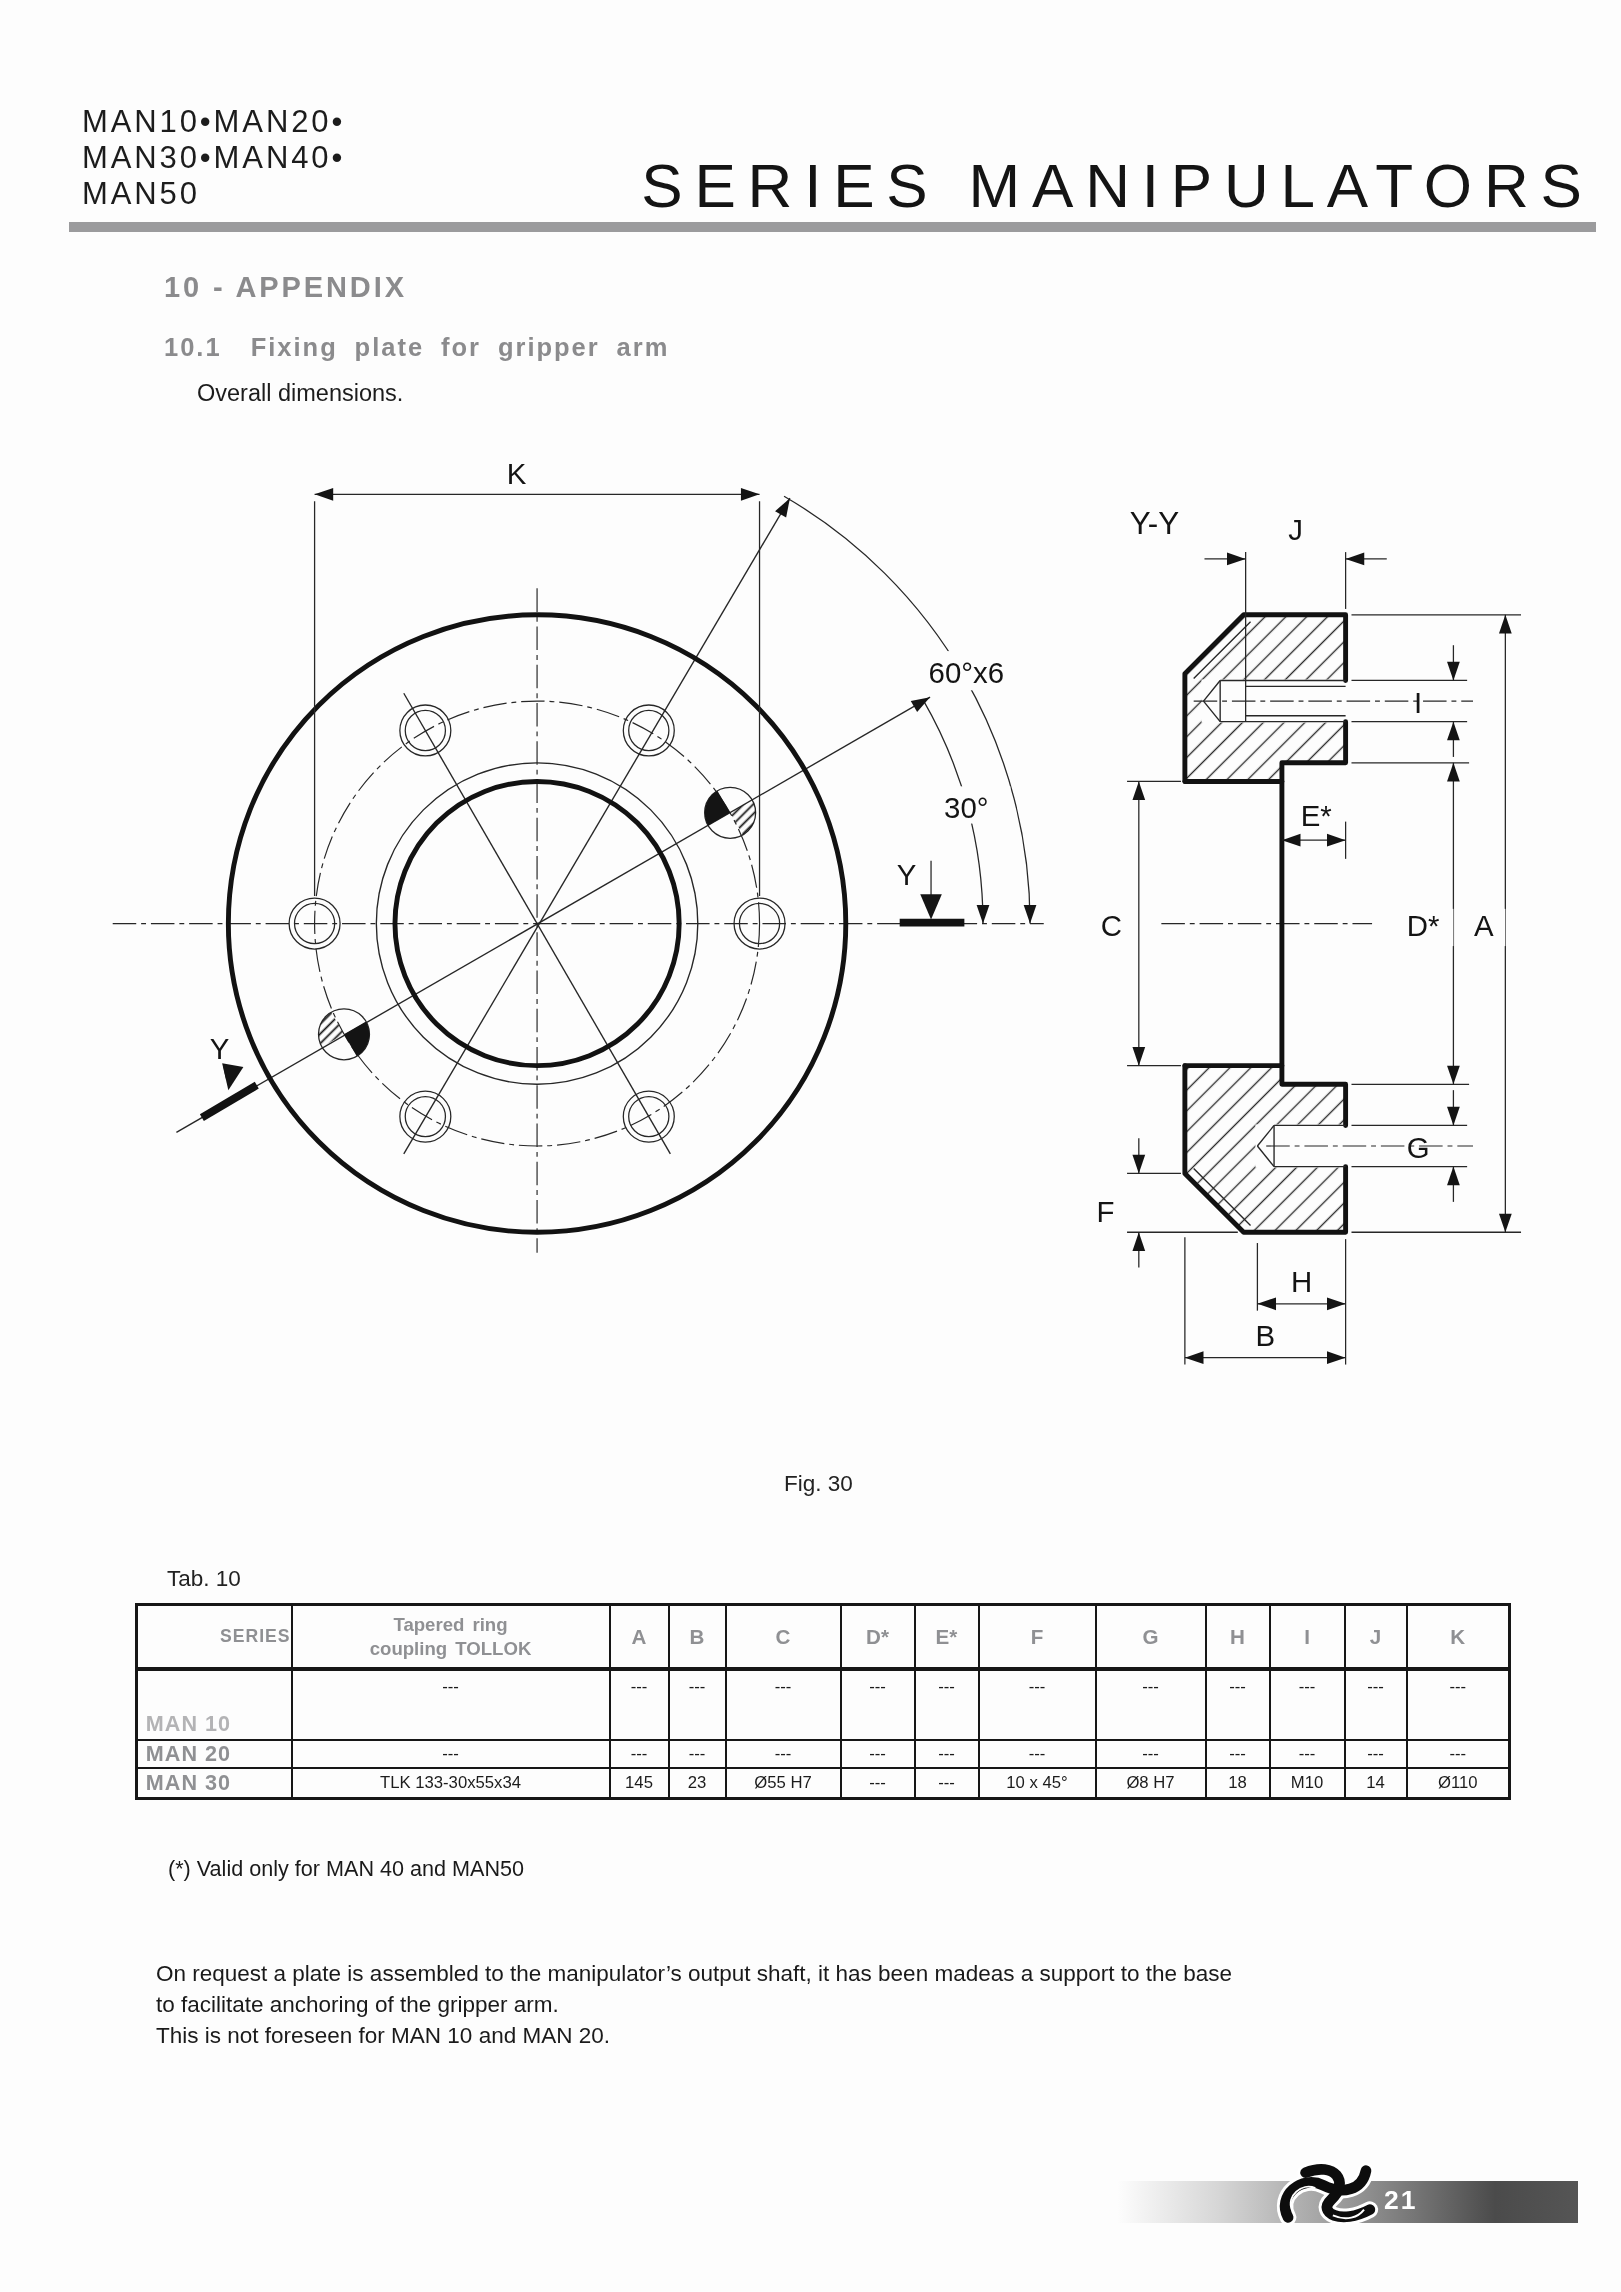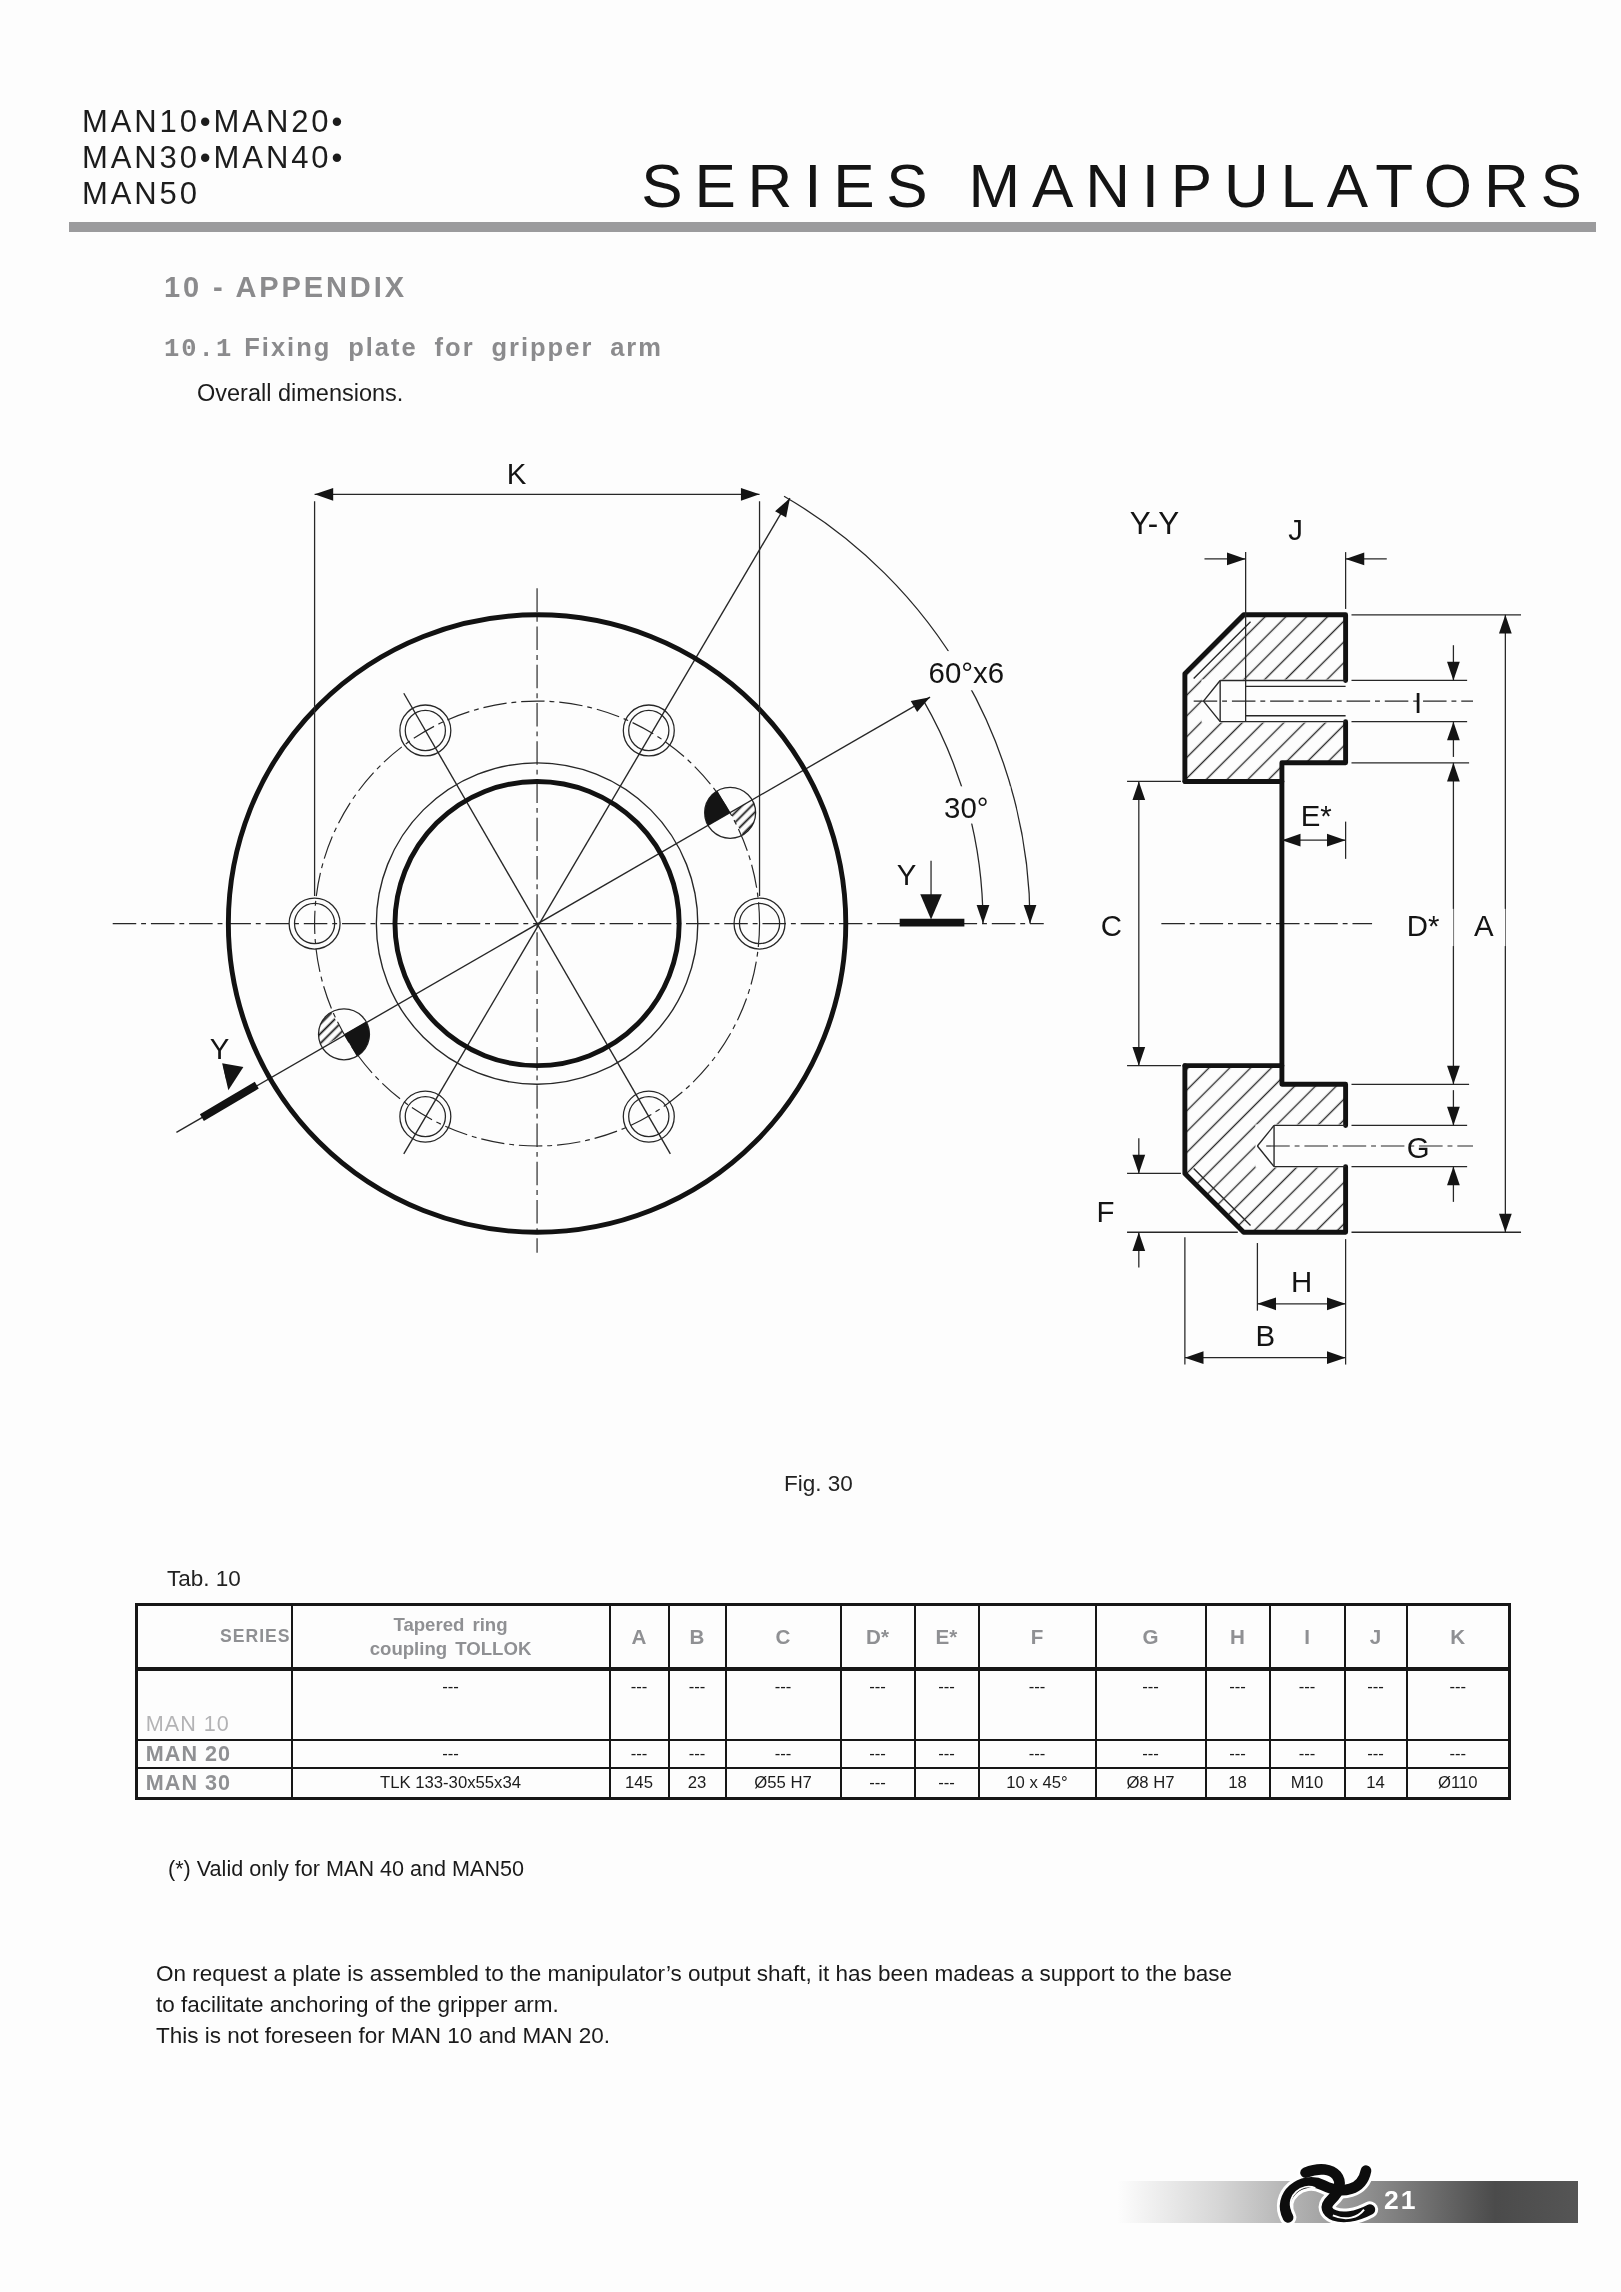--- a/index.html
+++ b/index.html
@@ -7,21 +7,21 @@
        font-family:"Liberation Sans",sans-serif;color:#161616;overflow:hidden;}
   .abs{position:absolute;}
   
   .models{left:82px;top:104px;font-size:31px;line-height:36px;letter-spacing:2.9px;color:#1c1c1c;}
   .doc-title{top:150px;right:27.4px;width:1274px;text-align:right;font-size:62px;font-weight:400;
              letter-spacing:11.8px;color:#141414;white-space:nowrap;}
   .hbar{left:69px;top:222px;width:1527px;height:9.8px;background:#9b9b9d;}
   
   .h1{left:164px;top:271px;font-size:29px;font-weight:700;letter-spacing:2.9px;color:#8b8b8d;}
   .h2{left:164px;top:333px;font-size:25.5px;font-weight:700;letter-spacing:2px;color:#8b8b8d;word-spacing:7.8px;}
-  .h2 .num{margin-right:11px;font-family:Liberation Mono, monospace;}
+  .h2 .num{margin-right:29px;}
   .intro{left:157px;top:380px;font-size:23.5px;color:#1c1c1c;margin-left:40px;}
   
   .figcap{left:784px;top:1471px;font-size:22.5px;color:#222;}
   .tabcap{left:167px;top:1566px;font-size:22.5px;color:#222;}
   .footnote{left:168px;top:1856px;font-size:21.6px;color:#1a1a1a;}
   .bodytext{left:156px;top:1958px;width:1372px;font-size:22.5px;line-height:31px;color:#1a1a1a;}
   
   table.dim{position:absolute;left:135px;top:1603px;width:1371px;border-collapse:collapse;
             table-layout:fixed;background:#fdfdfd;}
   table.dim th,table.dim td{border:2px solid #161616;padding:0;overflow:hidden;white-space:nowrap;}
@@ -33,21 +33,21 @@
   table.dim tbody th,table.dim tbody td{border-top:2.9px solid #161616;border-bottom:2.9px solid #161616;}
   table.dim tbody td{font-size:16.7px;color:#1c1c1c;text-align:center;font-weight:400;}
   table.dim tbody th{font-size:21.6px;font-weight:700;color:#8f9093;text-align:left;
                      padding-left:7.8px;letter-spacing:1px;}
   table.dim tbody tr:nth-child(1){height:71px;}
   table.dim tbody tr:nth-child(2){height:28px;}
   table.dim tbody tr:nth-child(3){height:30px;}
   table.dim tbody tr:nth-child(4){height:31px;}
   table.dim tbody tr:nth-child(5){height:32px;}
   table.dim tbody tr.muted-row td{vertical-align:top;padding-top:5.9px;}
-  table.dim tbody tr.muted-row th{vertical-align:bottom;color:#b3b3b5;font-weight:400;padding-bottom:2px;}
+  table.dim tbody tr.muted-row th{vertical-align:bottom;color:#b3b3b5;font-weight:700;padding-bottom:2px;}
   
   .fbar{left:1117px;top:2181px;width:461px;height:42px;
         background:linear-gradient(90deg,rgba(190,190,190,0) 0%,#d6d6d6 22%,#8d8d8d 55%,#4b4b4b 82%,#555 100%);}
   .pagenum{left:1384px;top:2185px;font-size:26.5px;font-weight:700;color:#fff;letter-spacing:2px;}
   .logo{left:1274px;top:2159px;}
   
   svg.draw{left:0;top:0;}
   .bold{stroke:#121212;stroke-width:5;fill:none;stroke-linecap:round;stroke-linejoin:round;}
   .thin{stroke:#272727;stroke-width:1.4;fill:none;}
   .diml{stroke:#272727;stroke-width:1.3;fill:none;}

